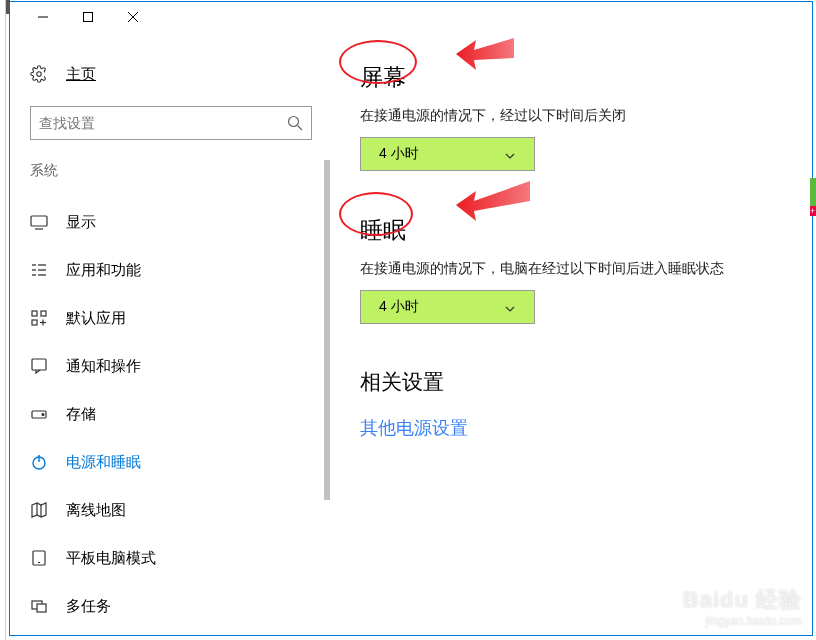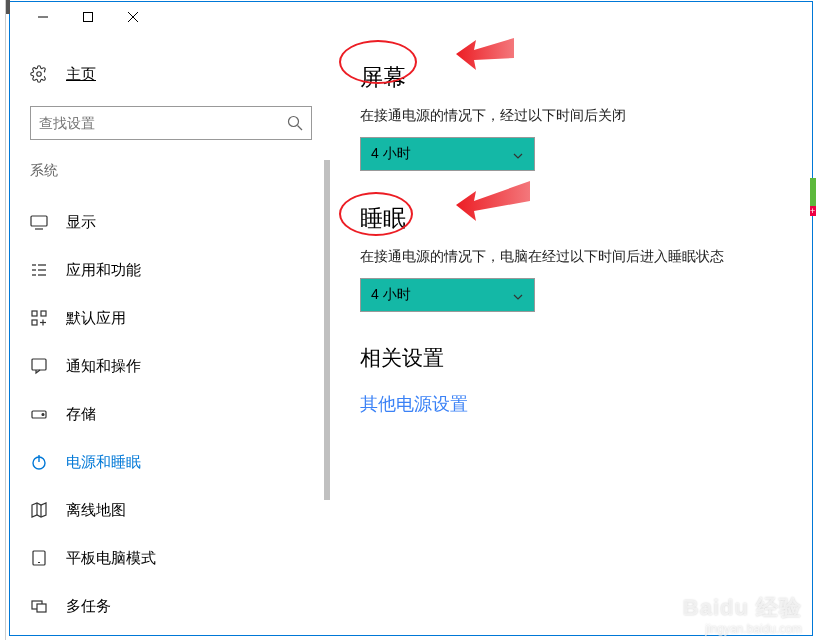--- a/index.html
+++ b/index.html
@@ -22,30 +22,30 @@
     .section-label { margin-top: 22px; font-size: 14px; color: #666; }
     .nav-list { margin-top: 18px; }
     .nav-item { display: flex; align-items: center; height: 48px; cursor: pointer; margin-left: -20px; padding-left: 20px; }
     .nav-item.active { color: #0078d7; }
     .nav-item .icon { width: 18px; height: 18px; margin-right: 18px; display: flex; align-items: center; justify-content: center; }
     .nav-item .label { font-size: 15px; }
     .main { flex: 1; padding: 30px 30px 0 30px; position: relative; }
     .scrollbar { position: absolute; left: -6px; top: 128px; width: 6px; height: 340px; background: #c0c0c0; border-radius: 0; }
     .section-title { font-size: 23px; font-weight: 400; margin-bottom: 14px; }
     .section-desc { font-size: 14px; color: #222; margin-bottom: 12px; }
-    .dropdown { width: 175px; height: 34px; border: 1px solid #999; display: flex; align-items: center; padding: 0 10px; cursor: pointer; margin-bottom: 32px; background: #14b8a6; }
+    .dropdown { width: 175px; height: 34px; border: 1px solid #999; display: flex; align-items: center; padding: 0 18px; cursor: pointer; margin-bottom: 44px; background: #bef264; }
     .dropdown .value { flex: 1; font-size: 14px; }
     .dropdown .chevron { width: 12px; height: 12px; }
     .related-title { font-size: 21px; margin-top: 20px; margin-bottom: 20px; }
     .link { color: #3b82f6; font-size: 18px; cursor: pointer; }
     .red-ellipse { position: absolute; border: 2px solid #ec1d24; border-radius: 50%; pointer-events: none; }
     .re1 { left: 339px; top: 40px; width: 78px; height: 44px; }
     .re2 { left: 339px; top: 192px; width: 74px; height: 44px; }
     .arrow { position: absolute; pointer-events: none; }
-    .watermark { position: absolute; right: 14px; bottom: 2px; color: rgba(255,255,255,0.65); font-size: 12px; text-align: right; line-height: 1.3; pointer-events: none; text-shadow: 0 0 2px rgba(0,0,0,0.2); }
+    .watermark { position: absolute; right: 14px; bottom: 10px; color: rgba(255,255,255,0.65); font-size: 12px; text-align: right; line-height: 1.3; pointer-events: none; text-shadow: 0 0 2px rgba(0,0,0,0.2); }
     .watermark .big { font-size: 22px; font-weight: bold; letter-spacing: 1px; }
     .right-edge-green { position: absolute; right: 0; top: 178px; width: 6px; height: 30px; background: #5db93c; z-index: 200; }
     .right-edge-plus { position: absolute; right: 0; top: 206px; width: 6px; height: 10px; background: #e04; z-index: 200; color: #fff; font-size: 9px; overflow: hidden; }
   </style>
 </head>
 <body>
 
 <div class="outer-border-left"></div>
 <div class="outer-border-top"></div>
 <div class="right-edge-green"></div>

